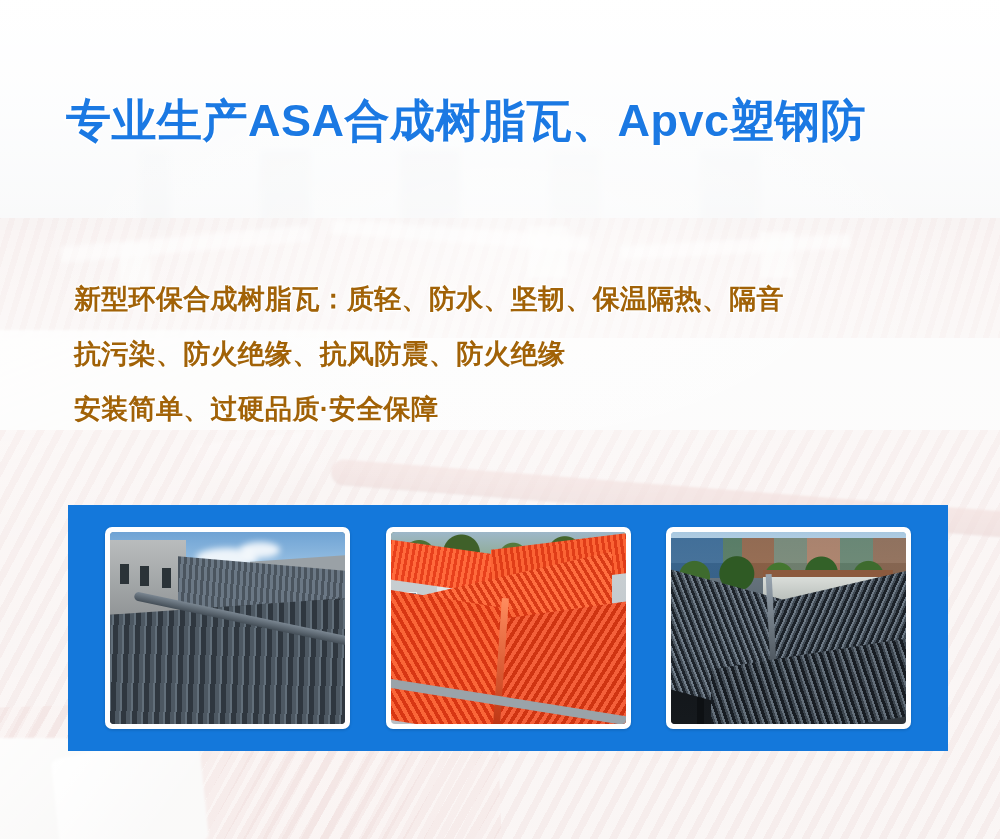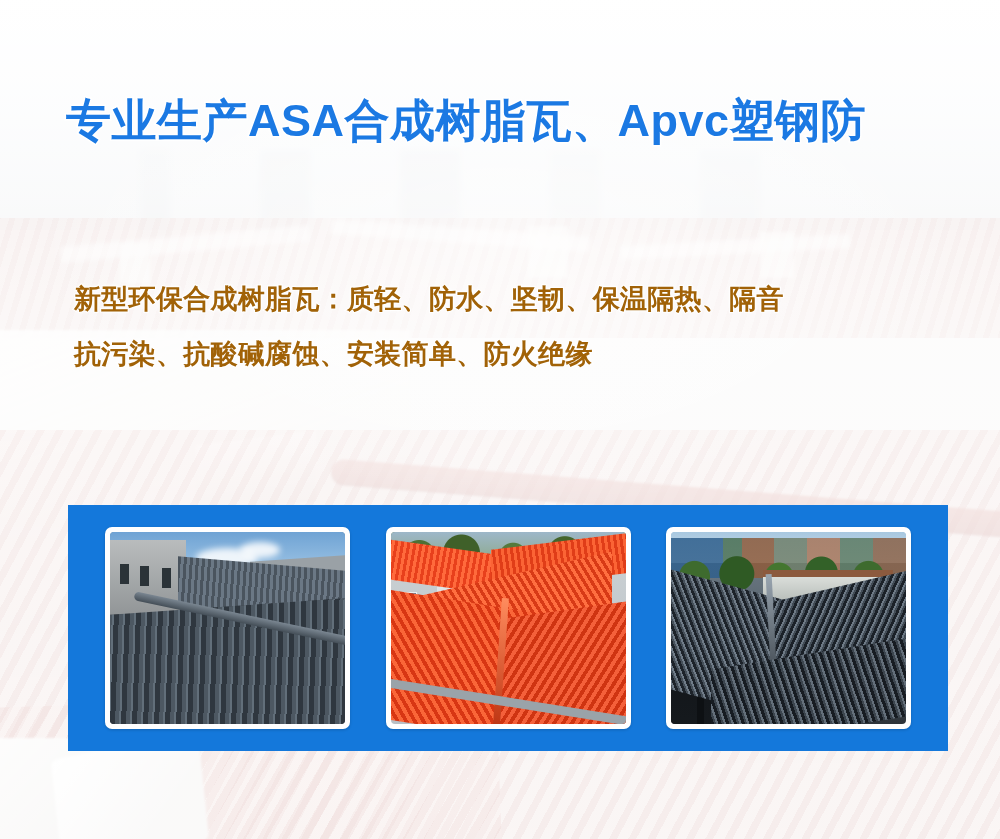--- a/index.html
+++ b/index.html
@@ -475,21 +475,22 @@
   </div>
 
   <div class="content">
 
     <div class="headline">
       <div class="headline-line">专业生产ASA合成树脂瓦、Apvc塑钢防</div>
     </div>
 
     <div class="subhead">
       <div class="subhead-line">新型环保合成树脂瓦：质轻、防水、坚韧、保温隔热、隔音</div>
-      <div class="subhead-line">抗污染、抗酸碱腐蚀、安装简单、防火绝缘</div>
+      <div class="subhead-line">抗污染、防火绝缘、抗风防震、防火绝缘</div>
+      <div class="subhead-line">安装简单、过硬品质·安全保障</div>
     </div>
 
     <div class="gallery">
 
       <div class="photo-frame">
         <div class="photo ph1">
           <div class="sky"></div>
           <div class="cloud c1"></div>
           <div class="cloud c2"></div>
           <div class="cloud c3"></div>

